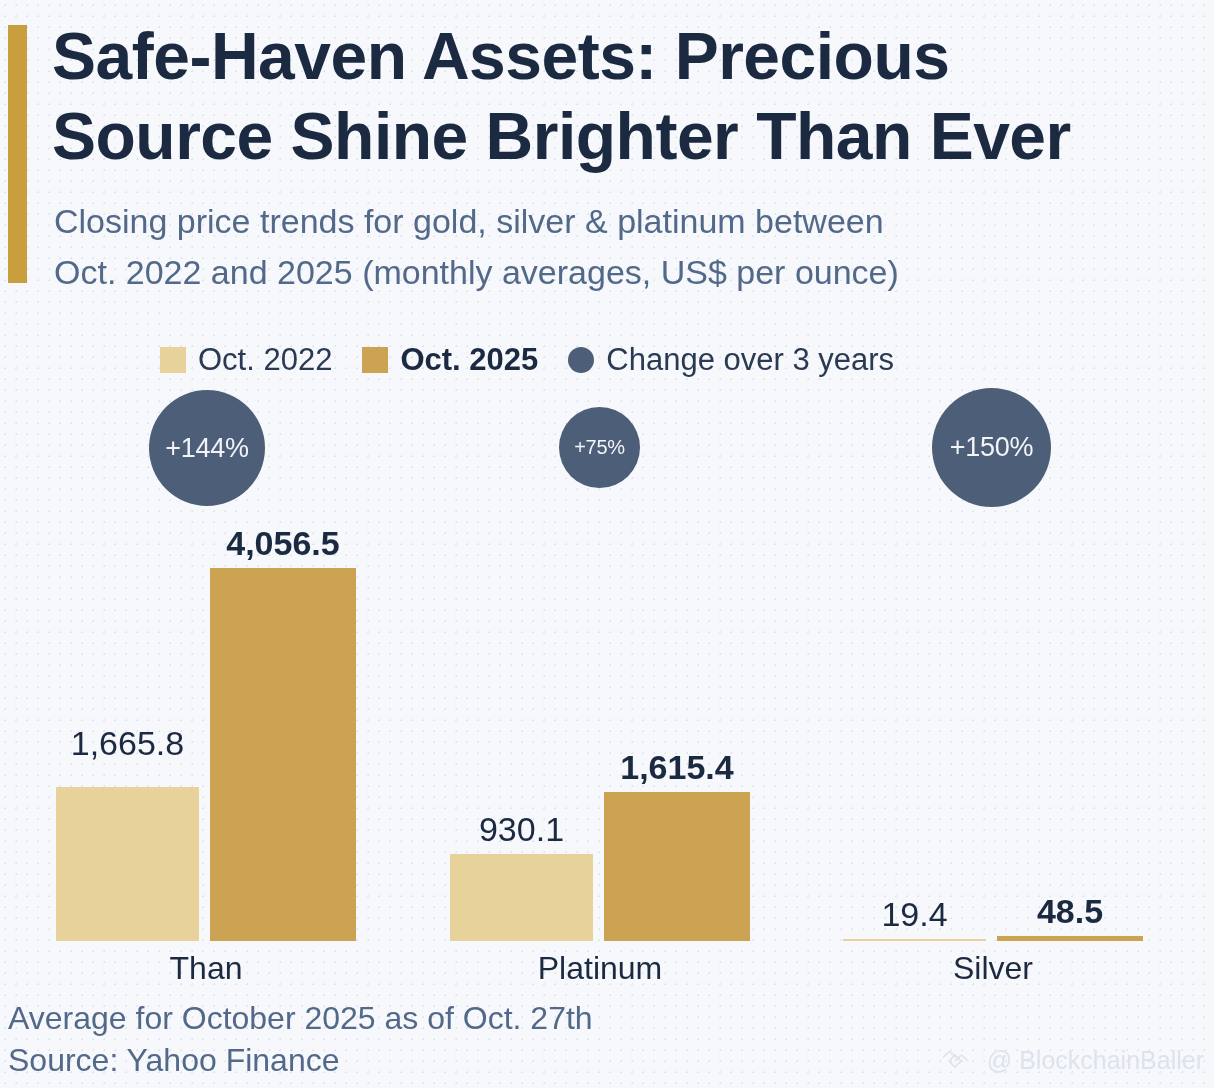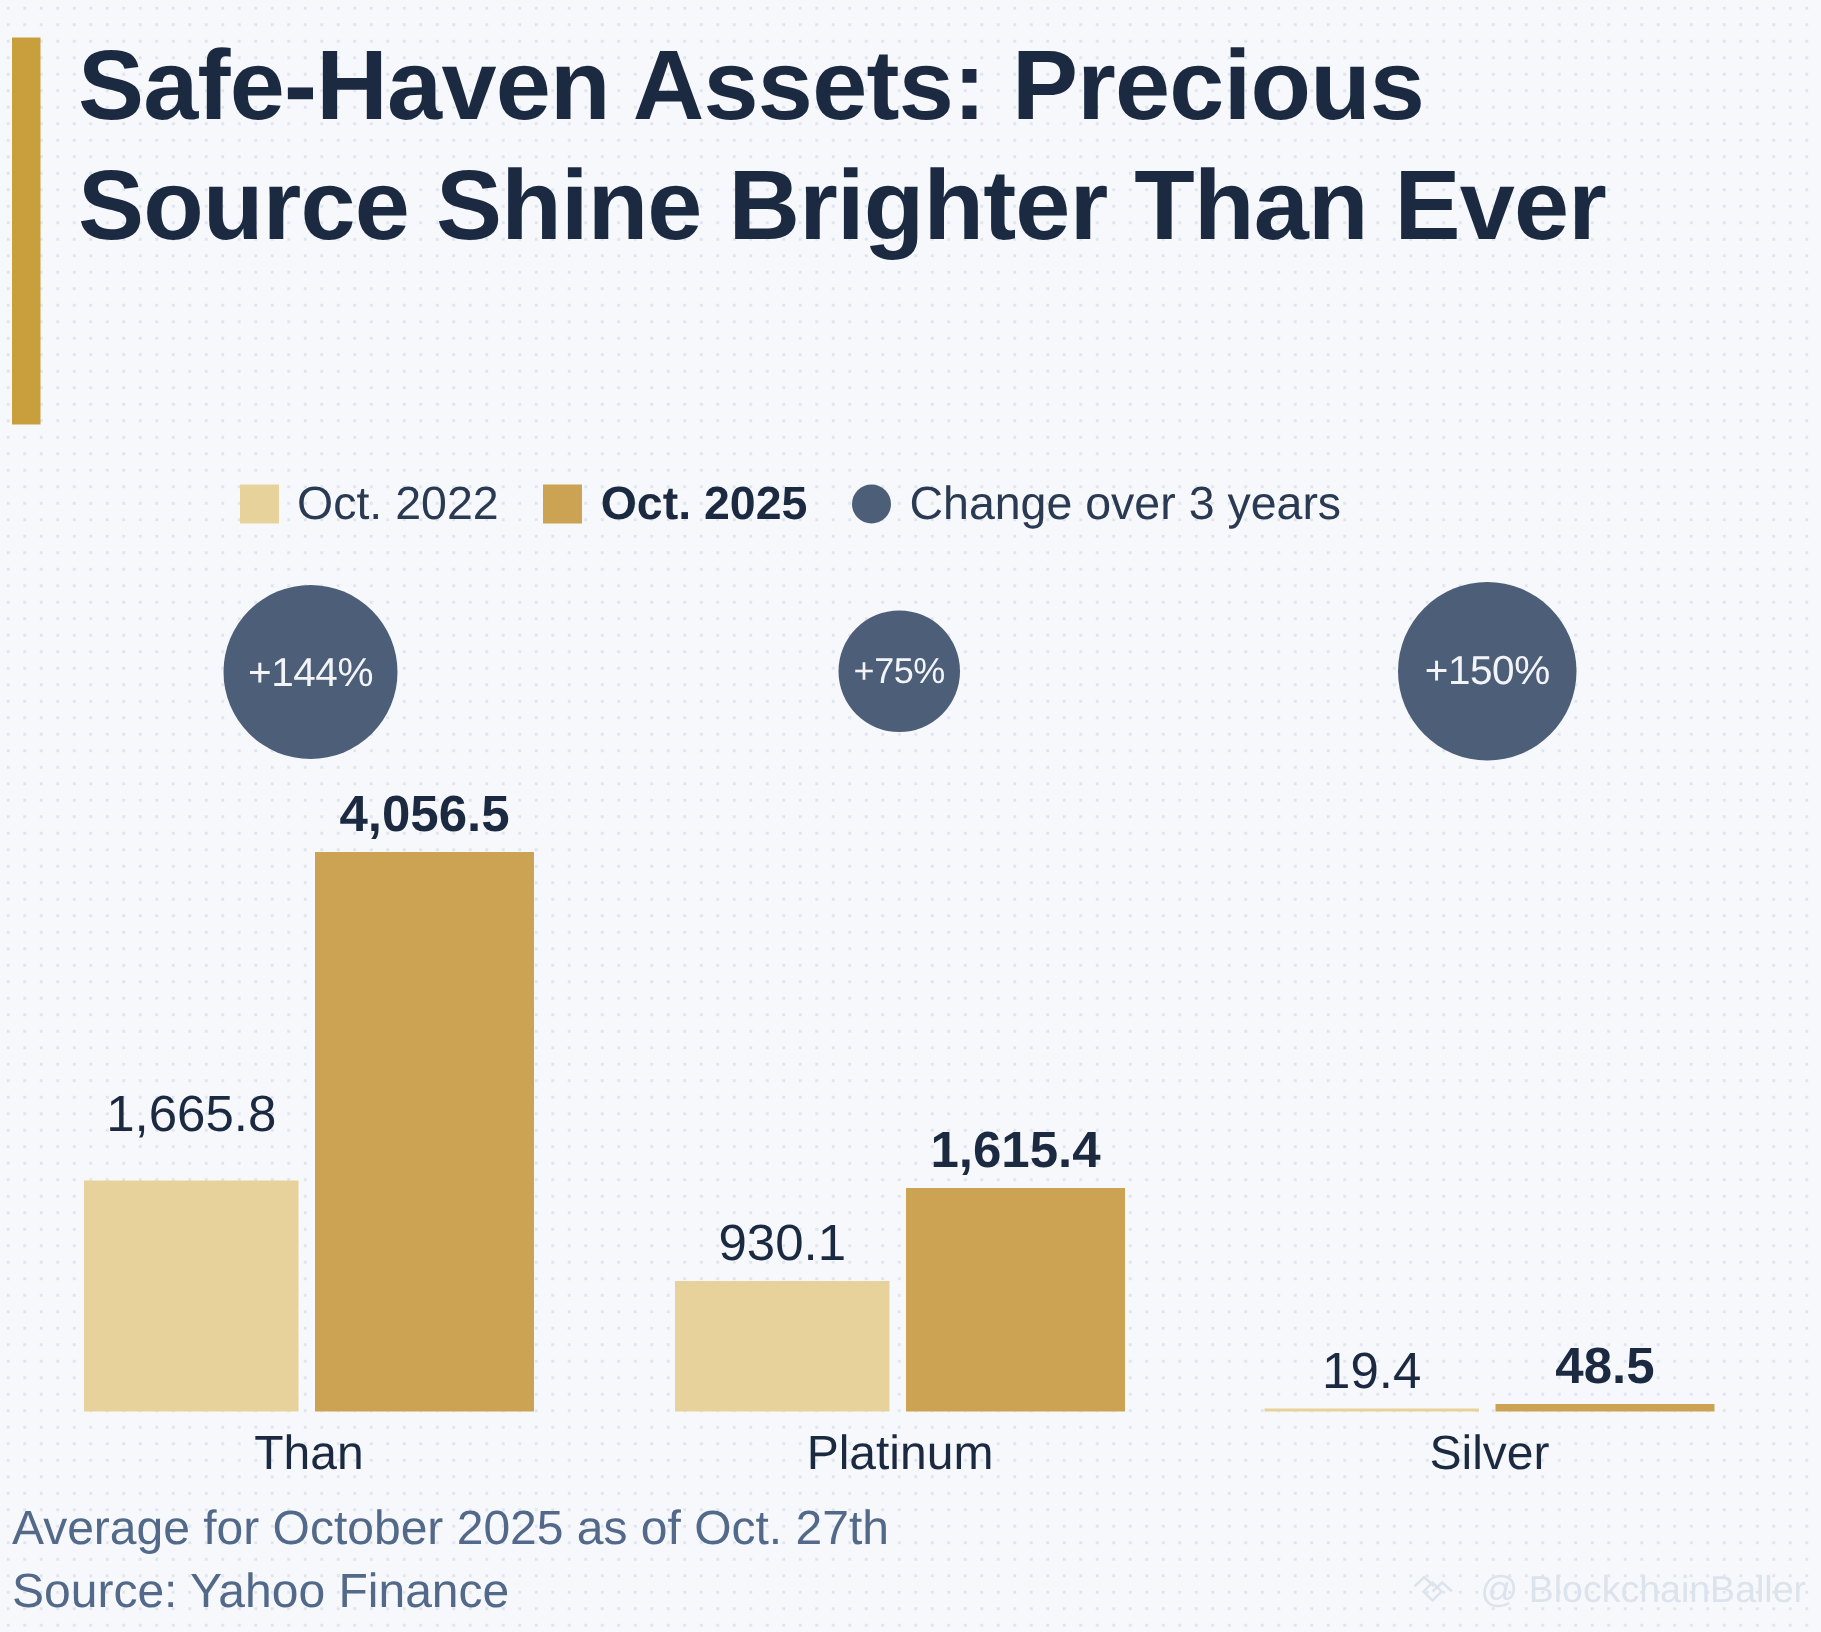--- a/index.html
+++ b/index.html
@@ -63,20 +63,21 @@
     left: 160px;
     top: 320px;
     display: flex;
     align-items: center;
     gap: 30px;
   }
   .legend-item {
     display: flex;
     align-items: center;
     gap: 12px;
+    margin-top: 24px;
   }
   .legend-swatch {
     width: 26px;
     height: 26px;
     flex: none;
   }
   .legend-swatch.circle { border-radius: 50%; }
   .legend-label {
     font-size: 31px;
     color: #2a3a52;
@@ -148,20 +149,22 @@
   .watermark svg { display: block; }
 </style>
 </head>
 <body>
 
 <div id="canvas">
 
   <div class="accent-bar"></div>
   <div class="title">Safe-Haven Assets: Precious
 Source Shine Brighter Than Ever</div>
+  <div class="subtitle">Closing price trends for gold, silver &amp; platinum between
+Oct. 2022 and 2025 (monthly averages, US$ per ounce)</div>
 
   <div class="legend">
     <div class="legend-item">
       <span class="legend-swatch" style="background:#e8d29b"></span>
       <span class="legend-label">Oct. 2022</span>
     </div>
     <div class="legend-item">
       <span class="legend-swatch" style="background:#cca352"></span>
       <span class="legend-label bold">Oct. 2025</span>
     </div>
@@ -178,21 +181,21 @@
     </div>
     <div class="bar-value bold" style="left:210px; top:524px; width:146px;">4,056.5</div>
 
     <div class="bar" style="left:210px; top:568px; width:146px; height:373px; background:#cca352;"></div>
 
     <div class="bar-value" style="left:56px; top:724px; width:143px;">1,665.8</div>
     <div class="bar" style="left:56px; top:787px; width:143px; height:154px; background:#e8d29b;"></div>
 
     <div class="cat-label" style="left:56px; top:950px; width:300px;">Than</div>
 
-    <div class="badge" style="left:559px; top:407px; width:81px; height:81px; font-size:24px;">
+    <div class="badge" style="left:559px; top:407px; width:81px; height:81px; font-size:20px;">
       <span>+75%</span>
     </div>
     <div class="bar-value bold" style="left:604px; top:748px; width:146px;">1,615.4</div>
     <div class="bar" style="left:604px; top:792px; width:146px; height:149px; background:#cca352;"></div>
 
     <div class="bar-value" style="left:450px; top:810px; width:143px;">930.1</div>
     <div class="bar" style="left:450px; top:854px; width:143px; height:87px; background:#e8d29b;"></div>
 
     <div class="cat-label" style="left:450px; top:950px; width:300px;">Platinum</div>
 

